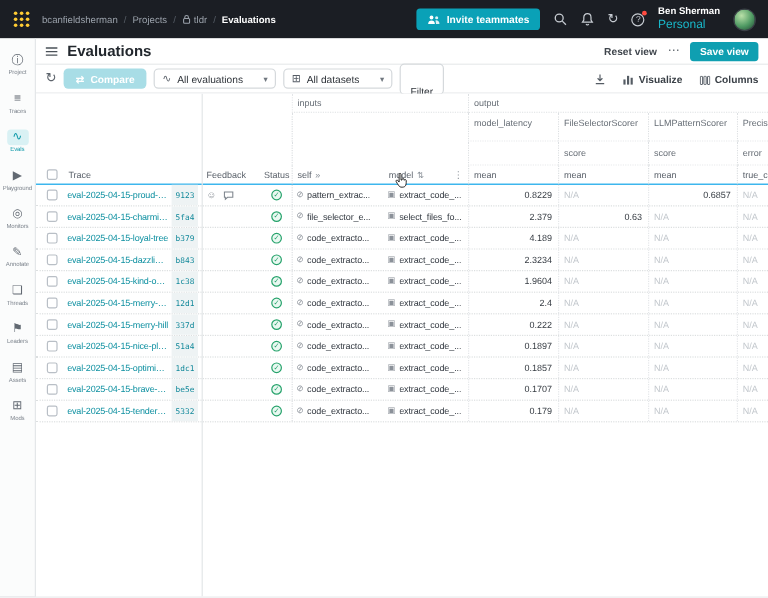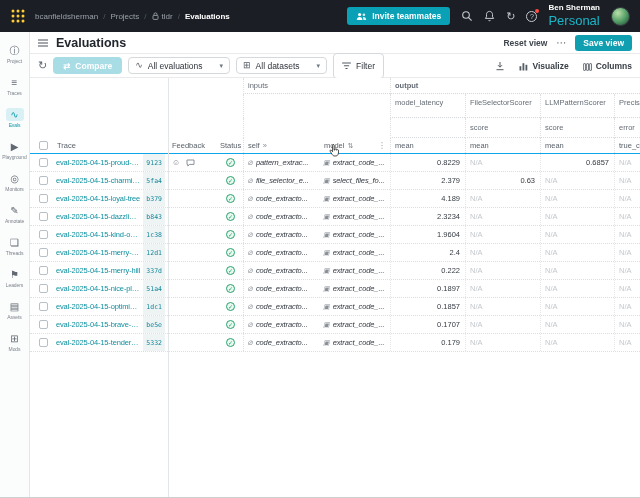--- a/index.html
+++ b/index.html
@@ -14,21 +14,21 @@
   .crumb { color: #9aa1aa; cursor: pointer; display: flex; align-items: center; gap: 3px; }
   .crumb.active { color: #ffffff; font-weight: bold; }
   .sep { color: #565d66; }
   .tn-right { margin-left: auto; display: flex; align-items: center; gap: 11px; }
   .invite-btn { background: #0aa1b7; color: #fff; font-size: 8.5px; font-weight: bold; height: 18px; padding: 0 9px; border-radius: 3px; display: flex; align-items: center; gap: 5px; cursor: pointer; }
   .tn-icon { color: #c6cbd1; font-size: 11px; line-height: 1; position: relative; display: flex; align-items: center; cursor: pointer; }
   .help-circle { width: 11px; height: 11px; border: 1px solid #c6cbd1; border-radius: 50%; font-size: 7px; display: flex; align-items: center; justify-content: center; color: #c6cbd1; }
   .red-dot { position: absolute; top: -2px; right: -2px; width: 4px; height: 4px; background: #ff4b40; border-radius: 50%; }
   .user { display: flex; flex-direction: column; align-items: flex-start; line-height: 1.25; cursor: pointer; }
   .user-name { color: #fff; font-size: 8px; font-weight: bold; }
-  .user-acct { color: #19b7c9; font-size: 13px; }
+  .user-acct { color: #19b7c9; font-size: 10px; }
   .avatar { width: 19px; height: 19px; border-radius: 50%; background: radial-gradient(circle at 35% 30%, #b9e0a8, #4f9a63 55%, #1f4031); border: 1px solid #3a3f46; cursor: pointer; }
 
   
   .shell { flex: 1; display: flex; min-height: 0; }
   .sidebar { width: 30px; flex-shrink: 0; border-right: 1px solid #e4e7e9; background: #fbfcfc; display: flex; flex-direction: column; align-items: center; padding-top: 6px; }
   .side-item { width: 30px; height: 32px; display: flex; flex-direction: column; align-items: center; justify-content: center; gap: 1px; cursor: pointer; }
   .side-icon { font-size: 10px; line-height: 1; color: #626972; height: 13px; min-width: 18px; display: flex; align-items: center; justify-content: center; border-radius: 3px; }
   .side-label { font-size: 5px; color: #7d848d; letter-spacing: -0.1px; }
   .side-item.active .side-icon { background: #d9f1f4; color: #0c98a8; }
   .side-item.active .side-label { color: #0c98a8; }
@@ -44,21 +44,21 @@
   .overflow-h { color: #5b6269; font-size: 10px; line-height: 1; cursor: pointer; }
   .save-view { background: #0f9fb1; color: #fff; font-size: 8.5px; font-weight: bold; height: 16px; padding: 0 8px; border-radius: 3px; display: flex; align-items: center; cursor: pointer; }
 
   
   .toolbar { height: 24px; flex-shrink: 0; display: flex; align-items: center; gap: 6px; padding: 0 8px; border-bottom: 1px solid #e8eaec; }
   .refresh { color: #5d646c; font-size: 11px; line-height: 1; cursor: pointer; }
   .compare-btn { background: #a8dde6; color: #fff; font-weight: bold; font-size: 8.5px; height: 17px; padding: 0 10px; border-radius: 4px; display: flex; align-items: center; gap: 5px; cursor: default; }
   .dropdown { border: 1px solid #d5d9dc; border-radius: 4px; height: 17px; display: flex; align-items: center; gap: 5px; padding: 0 6px; font-size: 8.5px; color: #2f343a; cursor: pointer; background: #fff; }
   .dd-icon { color: #565d66; font-size: 9px; line-height: 1; }
   .chevron { color: #70777f; font-size: 7px; margin-left: 12px; }
-  .filter-btn { border: 1px solid #d5d9dc; border-radius: 4px; height: 17px; display: flex; align-items: center; gap: 5px; padding: 12px 8px; font-size: 8.5px; color: #2f343a; cursor: pointer; background: #fff; }
+  .filter-btn { border: 1px solid #d5d9dc; border-radius: 4px; height: 17px; display: flex; align-items: center; gap: 5px; padding: 12px 8px; font-size: 8.5px; color: #2f343a; cursor: pointer; background: #fff; flex-direction: column; }
   .tb-right { margin-left: auto; display: flex; align-items: center; gap: 14px; }
   .ghost-btn { display: flex; align-items: flex-end; gap: 4px; font-size: 8.5px; color: #3a4047; font-weight: bold; cursor: pointer; }
 
   
   .table-area { flex: 1; position: relative; overflow: hidden; background: #fff; }
   .hgrid, .row { display: grid; grid-template-columns: 26px 112px 50px 25px 77px 70px 75px 75px 74px 1fr; align-items: stretch; }
   .hcell { display: flex; align-items: center; font-size: 7.5px; color: #666d75; padding: 0 4px; overflow: hidden; white-space: nowrap; }
   .bl { border-left: 1px dotted #dcdfe2; }
   .bb { border-bottom: 1px dotted #d6d9dc; }
   .band1 { height: 16px; }
@@ -75,21 +75,21 @@
 
   .row { height: 18px; border-bottom: 1px dotted #dcdfe0; }
   .cell { display: flex; align-items: center; min-width: 0; overflow: hidden; }
   .c-check { justify-content: center; }
   .c-trace { gap: 3px; padding-right: 3px; }
   .trace-link { color: #0e90a1; font-size: 7.5px; letter-spacing: -0.15px; white-space: nowrap; overflow: hidden; text-overflow: ellipsis; flex: 1; cursor: pointer; text-decoration: none; }
   .badge { font-family: "DejaVu Sans Mono", monospace; font-size: 6.5px; color: #11889a; background: #eef3f4; border-radius: 2px; padding: 19px 3px; flex-shrink: 0; }
   .fb { display: flex; gap: 6px; align-items: center; padding-left: 4px; color: #7f868e; font-size: 8px; cursor: pointer; }
   .fb.hidden { visibility: hidden; }
   .ok-ic { width: 9px; height: 9px; border-radius: 50%; border: 1px solid #27a36c; color: #27a36c; background: #e9f8f1; font-size: 6px; line-height: 1; display: flex; align-items: center; justify-content: center; margin: 0 auto; flex-shrink: 0; }
-  .c-op { gap: 3px; padding: 0 3px; font-size: 7.5px; color: #333941; cursor: pointer; font-style: italic; }
+  .c-op { gap: 3px; padding: 0 3px; font-size: 7.5px; color: #333941; cursor: pointer; }
   .op-ic { color: #8b9199; font-size: 7px; flex-shrink: 0; line-height: 1; }
   .trunc { overflow: hidden; text-overflow: ellipsis; white-space: nowrap; letter-spacing: -0.1px; }
   .c-num { font-size: 7.5px; color: #353b42; justify-content: flex-end; padding-right: 5px; border-left: 1px dotted #e4e7e9; }
   .c-num.na { justify-content: flex-start; padding-left: 4px; color: #c3c8cd; }
 
   .frozen-line { position: absolute; left: 138px; top: 0; bottom: 0; width: 1px; background: #e3e6e8; pointer-events: none; }
   .cursor-pointer { position: absolute; left: 299px; top: 66px; pointer-events: none; z-index: 5; }
 
   svg { display: block; }
 </style>
@@ -273,21 +273,21 @@
             <span>Columns</span>
           </span>
         </span>
       </div>
 
       <div class="table-area">
 
         <div class="hgrid band1">
           <span style="grid-column:1/5;"></span>
           <span class="hcell bb bl" style="grid-column:5/7;">inputs</span>
-          <span class="hcell bb bl" style="grid-column:7/11;font-weight:bold;">output</span>
+          <span class="hcell bb bl" style="grid-column:7/11;">output</span>
         </div>
 
         <div class="hgrid band2">
           <span style="grid-column:1/5;"></span>
           <span class="bl" style="grid-column:5/7;"></span>
           <span class="hcell bb bl" style="grid-column:7;">model_latency</span>
           <span class="hcell bb bl" style="grid-column:8;">FileSelectorScorer</span>
           <span class="hcell bb bl" style="grid-column:9;">LLMPatternScorer</span>
           <span class="hcell bb bl" style="grid-column:10;">Precisio</span>
         </div>

